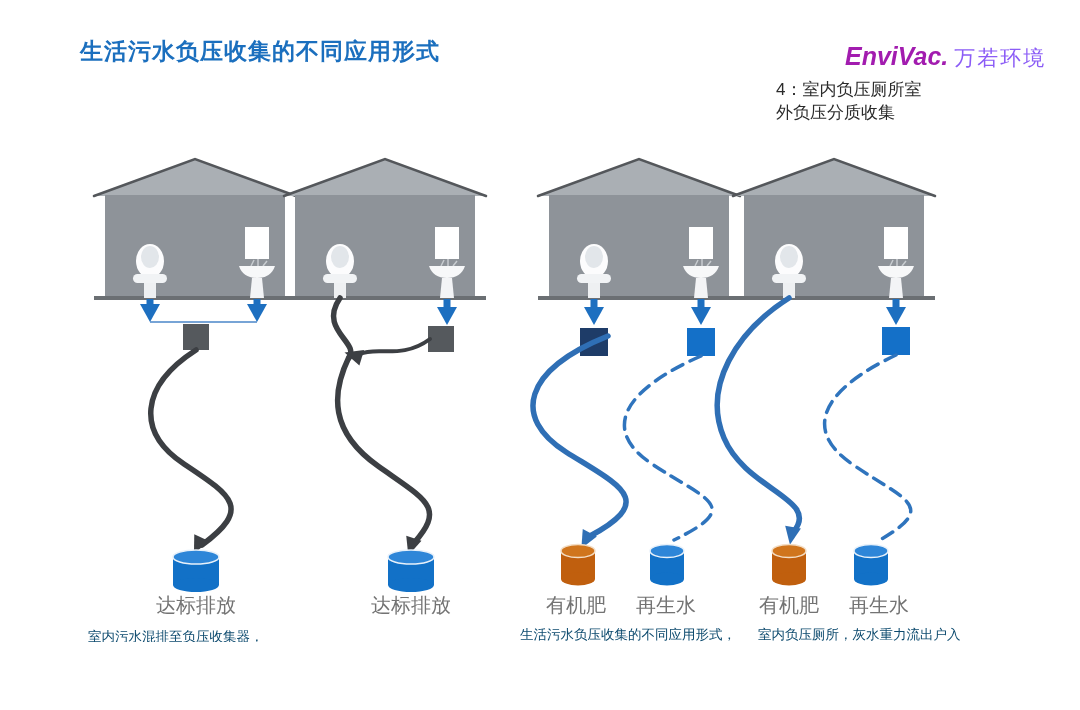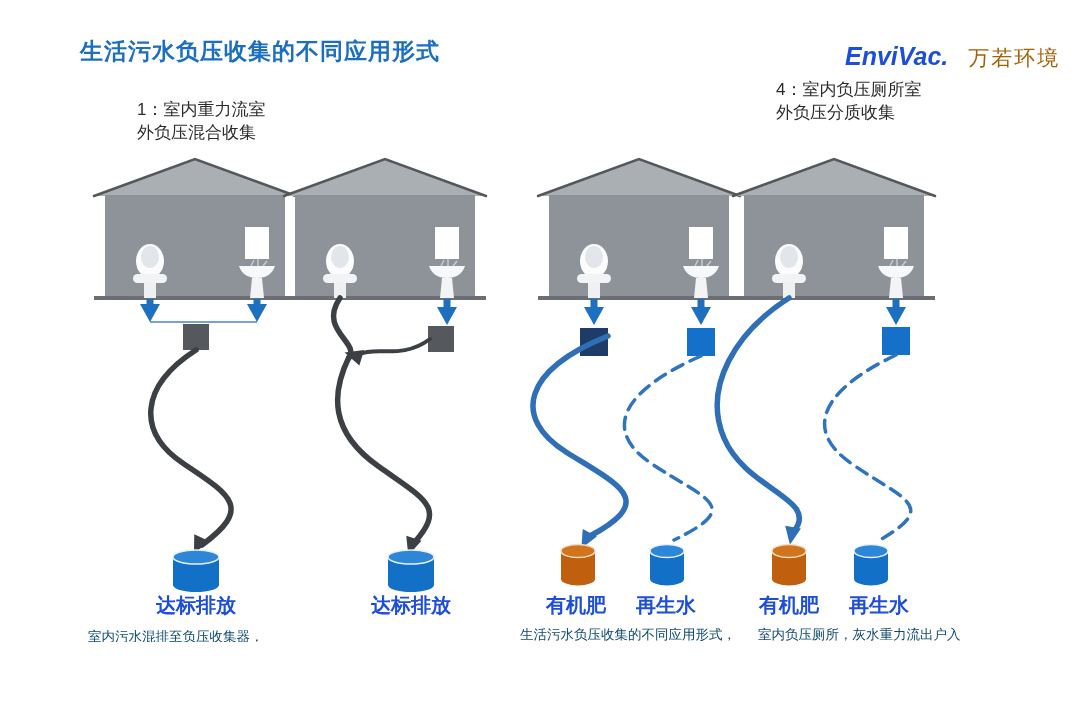--- a/index.html
+++ b/index.html
@@ -1,24 +1,24 @@
 <!DOCTYPE html>
 <html><head>
 <meta charset="utf-8">
 <style>
   html,body{margin:0;padding:0;background:#ffffff;}
   .canvas{position:relative;width:1080px;height:642px;background:#ffffff;overflow:hidden;
           font-family:"Liberation Sans","DejaVu Sans",sans-serif;}
   .layer{position:absolute;left:0;top:0;}
   .page-title{position:absolute;left:80px;top:36px;font-size:23px;font-weight:bold;color:#1b6fbe;letter-spacing:1px;}
   .logo{position:absolute;left:845px;top:42px;white-space:nowrap;}
-  .logo .en{font-size:25px;font-weight:bold;font-style:italic;color:#1d4ed8;letter-spacing:0px;}
-  .logo .cn{font-size:21px;color:#a16207;margin-left:20px;letter-spacing:2px;}
+  .logo .en{font-size:25px;font-weight:bold;font-style:italic;color:#a21caf;letter-spacing:0px;}
+  .logo .cn{font-size:21px;color:#8b5cf6;margin-left:6px;letter-spacing:2px;}
   .scenario-label{position:absolute;font-size:17px;line-height:23px;color:#2b2b2b;white-space:pre-line;}
-  .tank-label{position:absolute;transform:translateX(-50%);font-size:20px;color:#1d4ed8;font-weight:700;white-space:nowrap;}
+  .tank-label{position:absolute;transform:translateX(-50%);font-size:20px;color:#737373;font-weight:400;white-space:nowrap;}
   .desc{position:absolute;font-size:13.5px;line-height:20px;color:#0c4a6e;white-space:pre-line;}
   .footer{position:absolute;left:0;right:0;top:682px;display:flex;align-items:center;}
   .fline{height:2.5px;background:#15a5e2;}
   .fline.left{width:788px;}
   .fline.right{flex:1;}
   .footer .brand{color:#15a5e2;font-size:20px;font-weight:bold;font-style:italic;padding:0 7px;white-space:nowrap;letter-spacing:0.5px;}
 </style>
 </head>
 <body>
 
@@ -171,22 +171,20 @@
       </g>
     </g>
   </svg>
 
   <div class="page-title">生活污水负压收集的不同应用形式</div>
 
   <div class="logo">
     <span class="en">EnviVac.</span><span class="cn">万若环境</span>
   </div>
 
-  <div class="scenario-label" style="left:137px;top:98px;">1：室内重力流室
-外负压混合收集</div>
   <div class="scenario-label" style="left:763px;top:78px;margin-left:13px;">4：室内负压厕所室
 外负压分质收集</div>
 
   <div class="tank-label" style="left:196px;top:592px;">达标排放</div>
   <div class="tank-label" style="left:411px;top:592px;">达标排放</div>
   <div class="tank-label" style="left:576px;top:592px;">有机肥</div>
   <div class="tank-label" style="left:666px;top:592px;">再生水</div>
   <div class="tank-label" style="left:789px;top:592px;">有机肥</div>
   <div class="tank-label" style="left:879px;top:592px;">再生水</div>
 

